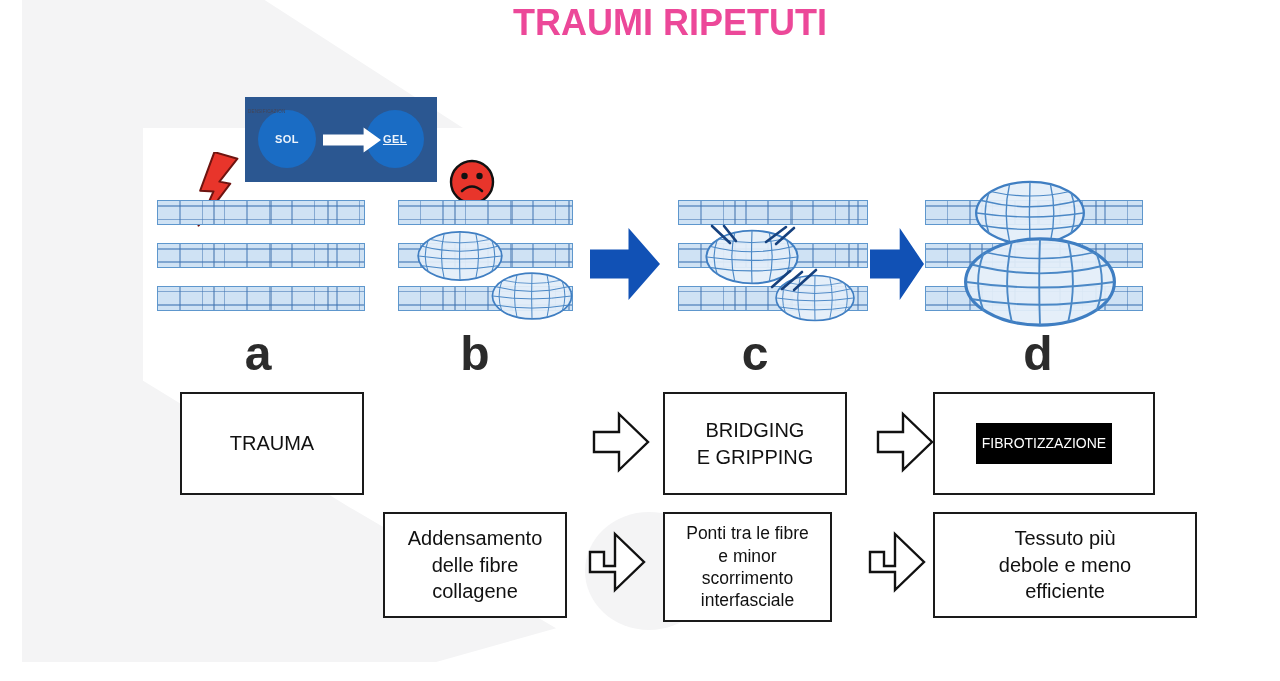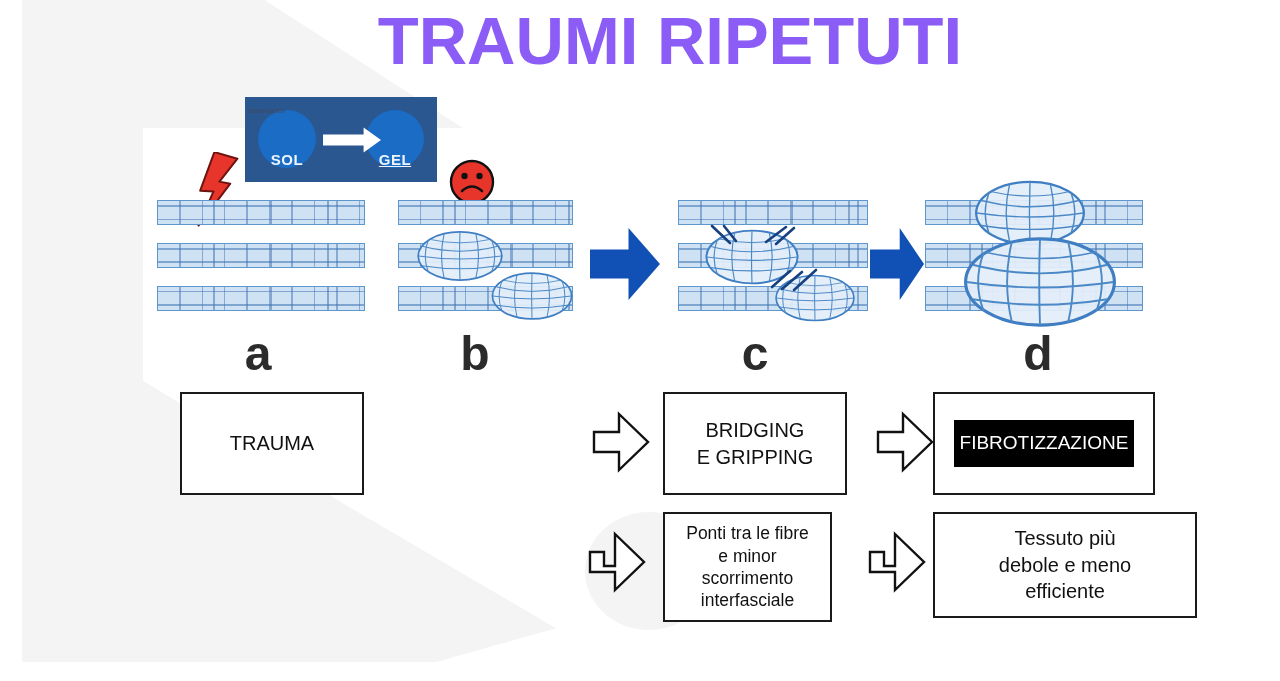--- a/index.html
+++ b/index.html
@@ -11,27 +11,27 @@
   .bg-strip{left:22px;top:0;width:121px;height:662px;}
   .bg-wedge-top{left:143px;top:0;width:320px;height:128px;
      clip-path:polygon(0 0,38% 0,100% 100%,0 100%);}
   .bg-bottom{left:22px;top:380px;width:545px;height:282px;
      clip-path:polygon(0 0,22% 0,60% 45%,98% 88%,76% 100%,0 100%);}
   .bg-ellipse{left:585px;top:512px;width:128px;height:118px;border-radius:50%;}
   .panel{position:absolute;left:143px;top:128px;width:1012px;height:252px;background:#ffffff;}
 
   
   .title{position:absolute;left:350px;top:2px;width:640px;text-align:center;
-         font-size:67px;font-weight:700;letter-spacing:0;color:#8b5cf6;}
+         font-size:36px;font-weight:700;letter-spacing:0;color:#ec4899;}
 
   
   .inset{position:absolute;left:245px;top:97px;width:192px;height:85px;background:#2b5791;}
   .inset-circle{position:absolute;top:13px;width:58px;height:58px;border-radius:50%;
-                background:#1a6cc4;display:flex;align-items:flex-end;justify-content:center;
-                color:#eef4fb;font-size:15px;font-weight:600;letter-spacing:.5px;}
+                background:#1a6cc4;display:flex;align-items:center;justify-content:center;
+                color:#eef4fb;font-size:11px;font-weight:600;letter-spacing:.5px;}
   .inset-circle.sol{left:13px;}
   .inset-circle.gel{right:13px;text-decoration:underline;}
   .inset-arrow{position:absolute;left:78px;top:28px;width:58px;height:30px;background:#ffffff;
      clip-path:polygon(0 32%,70% 32%,70% 8%,100% 50%,70% 92%,70% 68%,0 68%);}
   .inset-arrow-label{position:absolute;left:3px;top:12px;width:37px;text-align:center;
      font-size:4.5px;color:#445;letter-spacing:.2px;white-space:nowrap;overflow:hidden;}
 
   
   .band{position:absolute;height:25px;box-sizing:border-box;background-color:#cfe2f4;
     border:1.5px solid #5e97cd;
@@ -48,21 +48,21 @@
 
   
   .stage-letter{position:absolute;top:330px;width:56px;text-align:center;
      font-size:48px;font-weight:700;color:#2b2b2b;line-height:48px;}
 
   
   .flow-box{position:absolute;box-sizing:border-box;background:#ffffff;border:2px solid #1a1a1a;
      display:flex;align-items:center;justify-content:center;text-align:center;}
   .flow-box-label{white-space:pre-line;font-size:20px;line-height:1.32;color:#111111;}
   .flow-box-label.small{font-size:17.5px;line-height:1.28;}
-  .hl{background:#000000;color:#ffffff;padding:12px 6px;font-size:19px;line-height:1.2;white-space:nowrap;}
+  .hl{background:#000000;color:#ffffff;padding:12px 6px;font-size:14px;line-height:1.2;white-space:nowrap;}
   .flow-arrow{position:absolute;}
 
   
   .abs{position:absolute;}
 </style>
 </head>
 <body>
 
 <div class="canvas">
 
@@ -181,20 +181,25 @@
     <span class="flow-box-label">BRIDGING
 E GRIPPING</span>
   </div>
   <svg class="flow-arrow" style="left:876px;top:406px" width="58" height="72" viewBox="0 0 58 72">
     <path d="M2 26 H27 V8 L56 36 L27 64 V46 H2 Z" fill="#ffffff" stroke="#111" stroke-width="2.4"></path>
   </svg>
   <div class="flow-box" style="left:933px;top:392px;width:222px;height:103px">
     <span class="hl">FIBROTIZZAZIONE</span>
   </div>
 
+  <div class="flow-box" style="left:383px;top:512px;width:184px;height:106px">
+    <span class="flow-box-label">Addensamento
+delle fibre
+collagene</span>
+  </div>
   <svg class="flow-arrow" style="left:588px;top:526px" width="58" height="72" viewBox="0 0 58 72">
     <path d="M2 26 H16 V40 H27 V8 L56 36 L27 64 V46 H2 Z" fill="#ffffff" stroke="#111" stroke-width="2.4"></path>
   </svg>
   <div class="flow-box" style="left:663px;top:512px;width:169px;height:110px">
     <span class="flow-box-label small">Ponti tra le fibre
 e minor
 scorrimento
 interfasciale</span>
   </div>
   <svg class="flow-arrow" style="left:868px;top:526px" width="58" height="72" viewBox="0 0 58 72">

